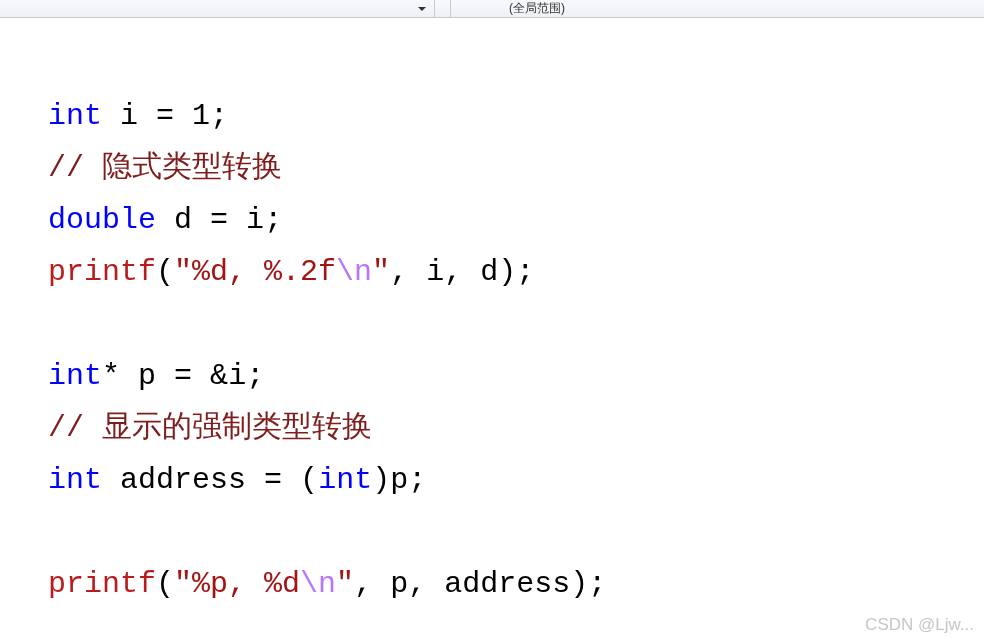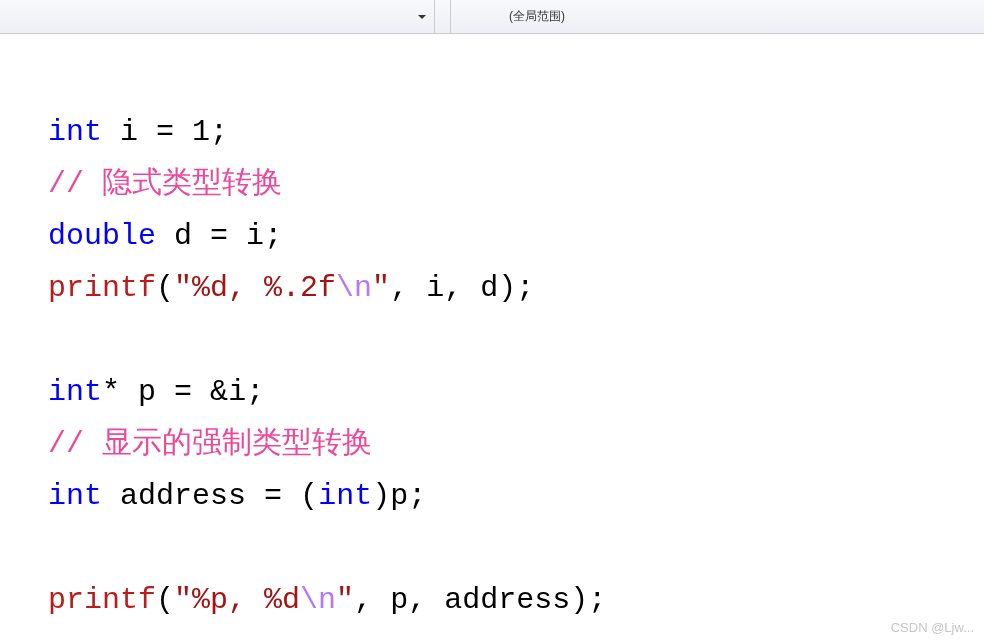--- a/index.html
+++ b/index.html
@@ -6,21 +6,21 @@
     body {
       font-family: Consolas, "Courier New", monospace;
       background: #ffffff;
       width: 984px;
       height: 643px;
       overflow: hidden;
     }
     .toolbar {
       background: linear-gradient(to bottom, #f8f9fc, #eef0f5);
       border-bottom: 1px solid #c9cbd1;
-      height: 34px;
+      height: 18px;
       display: flex;
       align-items: center;
     }
     .dropdown-left {
       width: 435px;
       height: 100%;
       border-right: 1px solid #c9cbd1;
       display: flex;
       align-items: center;
       justify-content: flex-end;
@@ -56,29 +56,29 @@
       padding: 72px 8px 0 48px;
       font-size: 30px;
       line-height: 52px;
       white-space: pre;
     }
     .tk-keyword { color: #0000ff; }
     .tk-identifier { color: #000000; }
     .tk-number { color: #000000; }
     .tk-operator { color: #000000; }
     .tk-punct { color: #000000; }
-    .tk-comment { color: #ec4899; }
+    .tk-comment { color: #7f1d1d; }
     .tk-string { color: #a31515; }
     .tk-escape { color: #b776fb; }
     .tk-func { color: #b91c1c; }
     .watermark {
       position: absolute;
       right: 10px;
       bottom: 8px;
-      font-size: 13px;
+      font-size: 17px;
       color: #c6c6c6;
       font-family: Arial, sans-serif;
     }
   </style>
 </head>
 <body>
 
 <div class="toolbar">
   <div class="dropdown-left">
     <div class="dropdown-arrow"></div>

